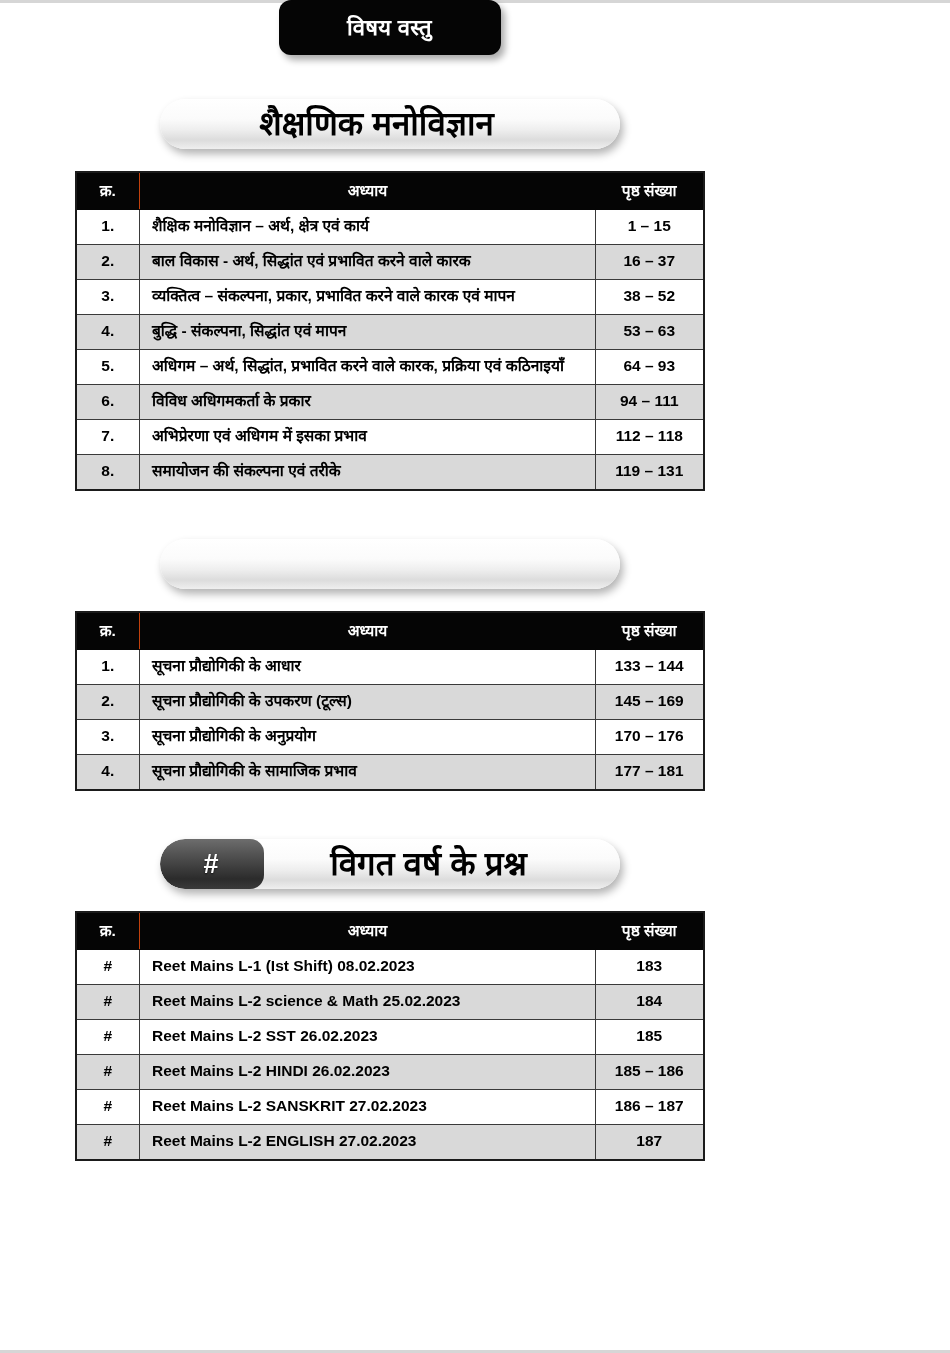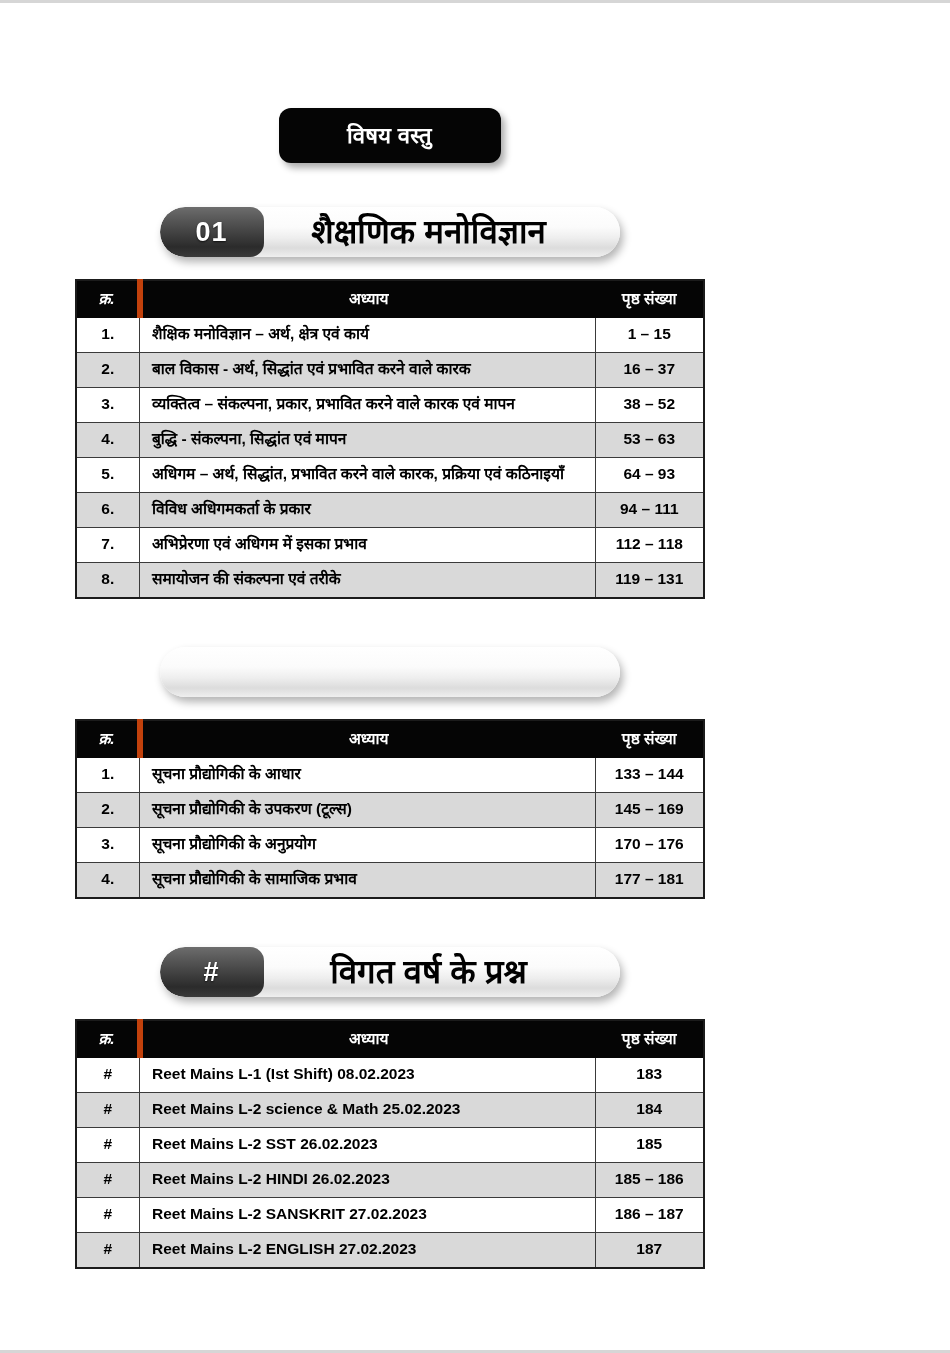--- a/index.html
+++ b/index.html
@@ -24,21 +24,20 @@
     width: 100%;
     height: 3px;
     background: #d6d6d6;
   }
   .page-edge.top { top: 0; }
   .page-edge.bottom { bottom: 0; }
 
   .page {
     position: relative;
     width: 779px;
-    padding-top: 108px;
   }
 
   
   .doc-title-wrap {
     display: flex;
     justify-content: center;
   }
   .doc-title {
     background: #050505;
     color: #ffffff;
@@ -117,21 +116,21 @@
     color: #000000;
   }
   .toc-table thead th {
     background: #050505;
     color: #ffffff;
     padding: 6px 4px 8px;
     text-align: center;
     font-size: 15.5px;
     border-color: #050505;
   }
-  .toc-table thead th.col-sn { border-right: 6px solid #c2410c; font-style: italic; }
+  .toc-table thead th.col-sn { border-right: 1px solid #c2410c; }
   .toc-table thead th.col-pg { border-left: 1px solid #7a7a7a; }
 
   .col-sn { width: 64px; }
   .col-pg { width: 108px; }
 
   .toc-table td.cell-sn {
     text-align: center;
     padding: 5px 2px 7px;
   }
   .toc-table td.cell-ch {
@@ -160,21 +159,20 @@
 
   <div class="doc-title-wrap">
     <div class="doc-title">विषय वस्तु</div>
   </div>
 
   <div class="gap-title-to-sec1"></div>
 
   <div id="sections-root">
   <div class="section-block">
     <div class="section-banner">
-      <div class="section-num">01</div>
       <div class="section-name">शैक्षणिक मनोविज्ञान</div>
     </div>
     <div class="gap-banner-to-table"></div>
     <table class="toc-table">
       <thead>
         <tr>
           <th class="col-sn">क्र.</th>
           <th class="col-ch">अध्याय</th>
           <th class="col-pg">पृष्ठ संख्या</th>
         </tr>

